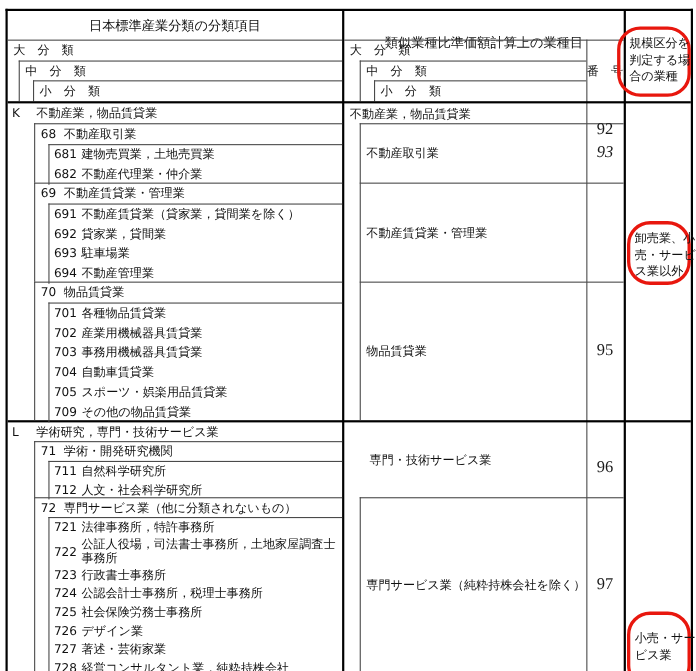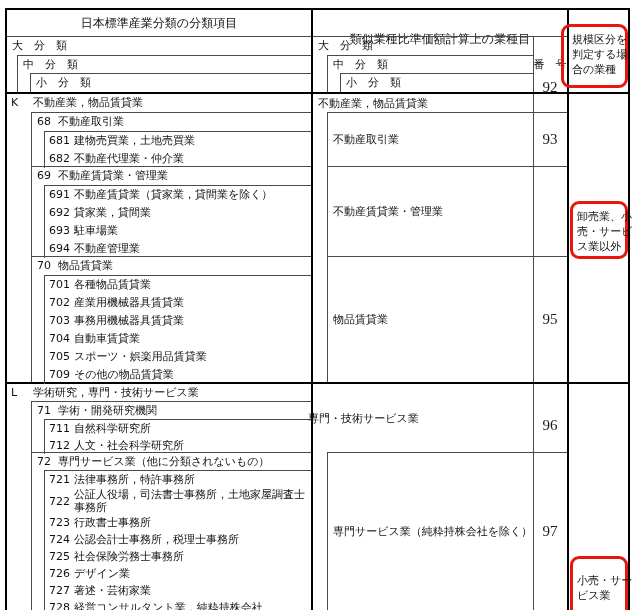--- a/index.html
+++ b/index.html
@@ -23,21 +23,21 @@
   .sub{margin-left:12px;border-top:1px solid #4a4a4a;border-left:1px solid #4a4a4a;box-sizing:border-box;}
   .code1{display:inline-block;width:22px;padding-left:4px;}
   .code2{display:inline-block;width:21px;padding-left:5px;}
   .code3{display:inline-block;width:25px;padding-left:4px;}
   .row.wrap2{height:26px;line-height:13px;display:flex;white-space:normal;}
   .row.wrap2 .code3{flex:none;align-self:center;}
   .row.wrap2 .lbl{flex:1;}
   .cell{position:absolute;display:flex;align-items:center;white-space:nowrap;box-sizing:border-box;}
   .num{position:absolute;left:526px;width:34px;display:flex;align-items:center;justify-content:center;
        font-family:"Liberation Serif","DejaVu Serif",serif;font-size:15px;color:#1a1a1a;}
-  .badge{position:absolute;border:3px solid #e8170e;border-radius:9px;box-sizing:border-box;
+  .badge{position:absolute;border:3px solid #e8170e;border-radius:21px;box-sizing:border-box;
          background:transparent;line-height:15px;}
   .badge span{display:block;white-space:nowrap;}
 </style>
 </head>
 <body>
 
 <div class="page">
   <div class="tbl">
 
     <div class="title" style="left:0;top:0;width:304px;height:26px;">日本標準産業分類の分類項目</div>
@@ -138,32 +138,32 @@
           <div class="row"><span class="code3">727</span><span>著述・芸術家業</span></div>
           <div class="row"><span class="code3">728</span><span>経営コンサルタント業，純粋持株会社</span></div>
         </div>
       </div>
     </div>
 
     <div class="cell" style="left:306px;top:84px;width:220px;height:18px;padding-left:5px;">不動産業，物品賃貸業</div>
     <div class="cell" style="left:320px;top:102px;width:206px;height:54px;padding-left:6px;">不動産取引業</div>
     <div class="cell" style="left:320px;top:156px;width:206px;height:90px;padding-left:6px;">不動産賃貸業・管理業</div>
     <div class="cell" style="left:320px;top:246px;width:206px;height:126px;padding-left:6px;">物品賃貸業</div>
-    <div class="cell" style="left:294px;top:374px;width:220px;height:68px;padding-left:7px;">専門・技術サービス業</div>
+    <div class="cell" style="left:322px;top:374px;width:220px;height:68px;padding-left:7px;">専門・技術サービス業</div>
     <div class="cell" style="left:320px;top:442px;width:206px;height:158px;padding-left:6px;">専門サービス業（純粋持株会社を除く）</div>
 
     <div class="hline" style="left:320px;top:102px;width:240px;"></div>
     <div class="hline" style="left:320px;top:156px;width:240px;"></div>
     <div class="hline" style="left:320px;top:246px;width:240px;"></div>
     <div class="hline" style="left:320px;top:442px;width:240px;"></div>
     <div class="vline" style="left:320px;top:102px;height:270px;"></div>
     <div class="vline" style="left:320px;top:442px;height:158px;"></div>
 
-    <div class="num" style="top:68px;height:18px;">92</div>
-    <div class="num" style="top:102px;height:54px;">93</div>
+    <div class="num" style="top:99px;height:18px;">92</div>
+    <div class="num" style="top:102px;height:54px;font-style:italic;">93</div>
     <div class="num" style="top:246px;height:126px;">95</div>
     <div class="num" style="top:381px;height:68px;">96</div>
     <div class="num" style="top:442px;height:158px;">97</div>
 
     <div class="badge" style="left:554px;top:14px;width:67px;height:64px;padding:5px 0 0 8px;">
       <span>規模区分を</span>
       <span>判定する場</span>
       <span>合の業種</span>
     </div>
     <div class="badge" style="left:563px;top:191px;width:58px;height:58px;padding:5px 0 0 4px;">

